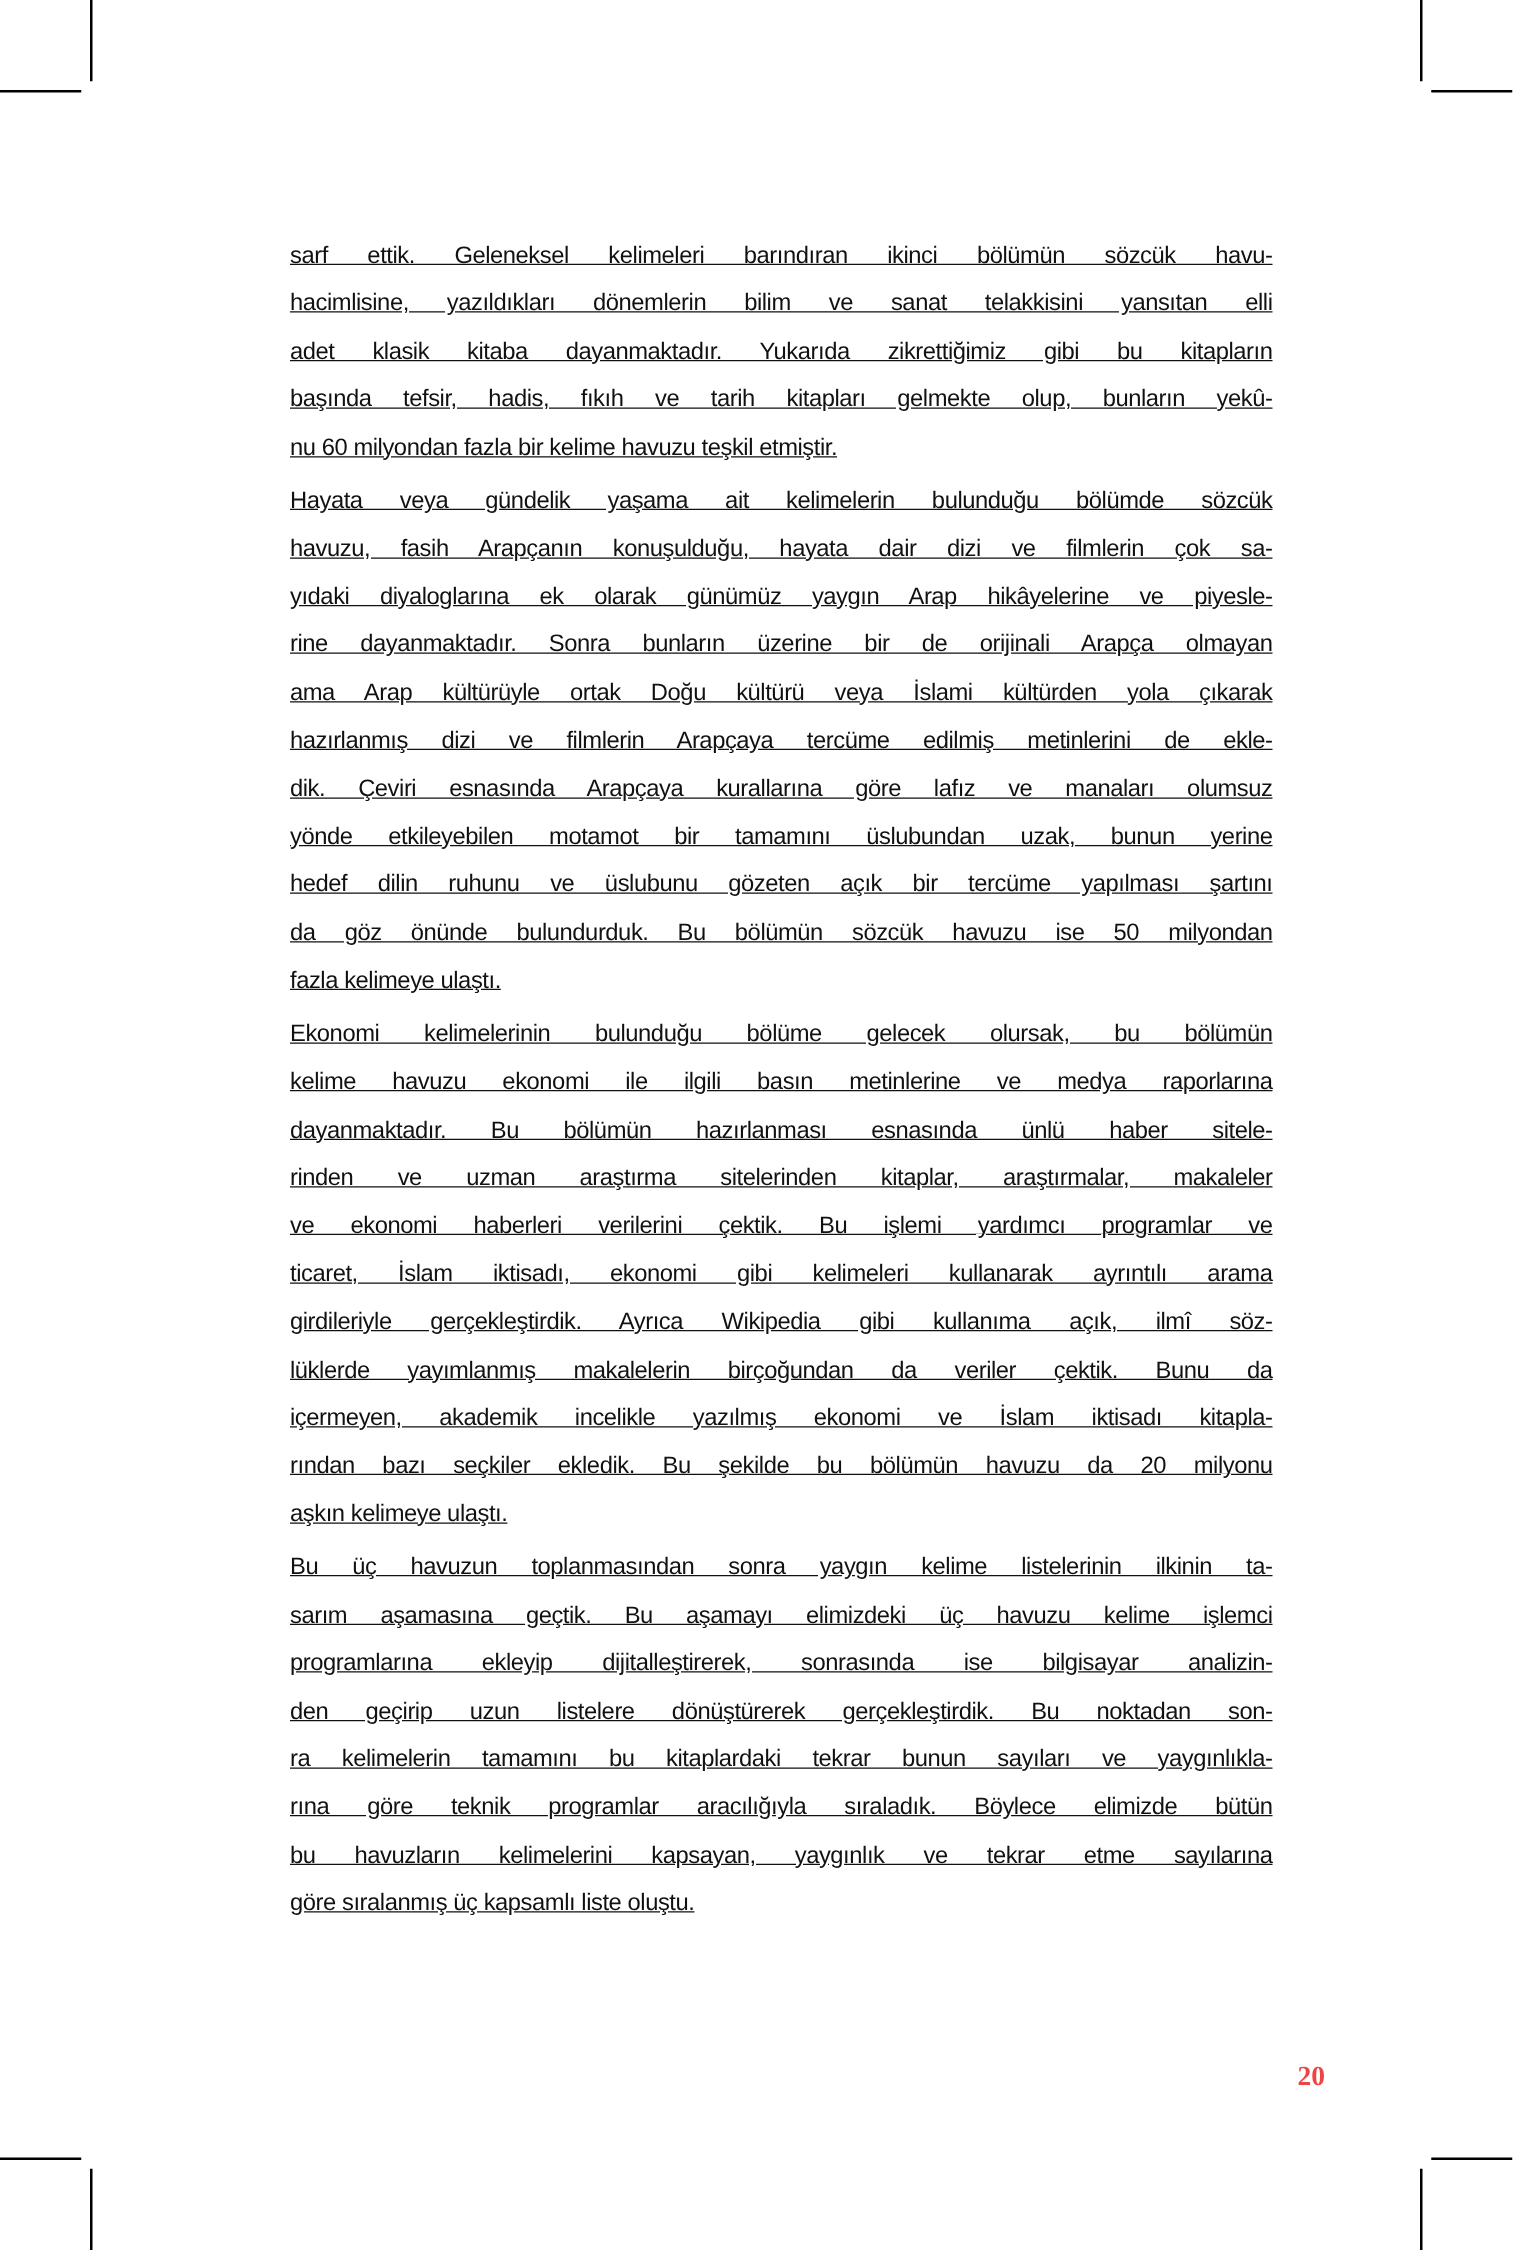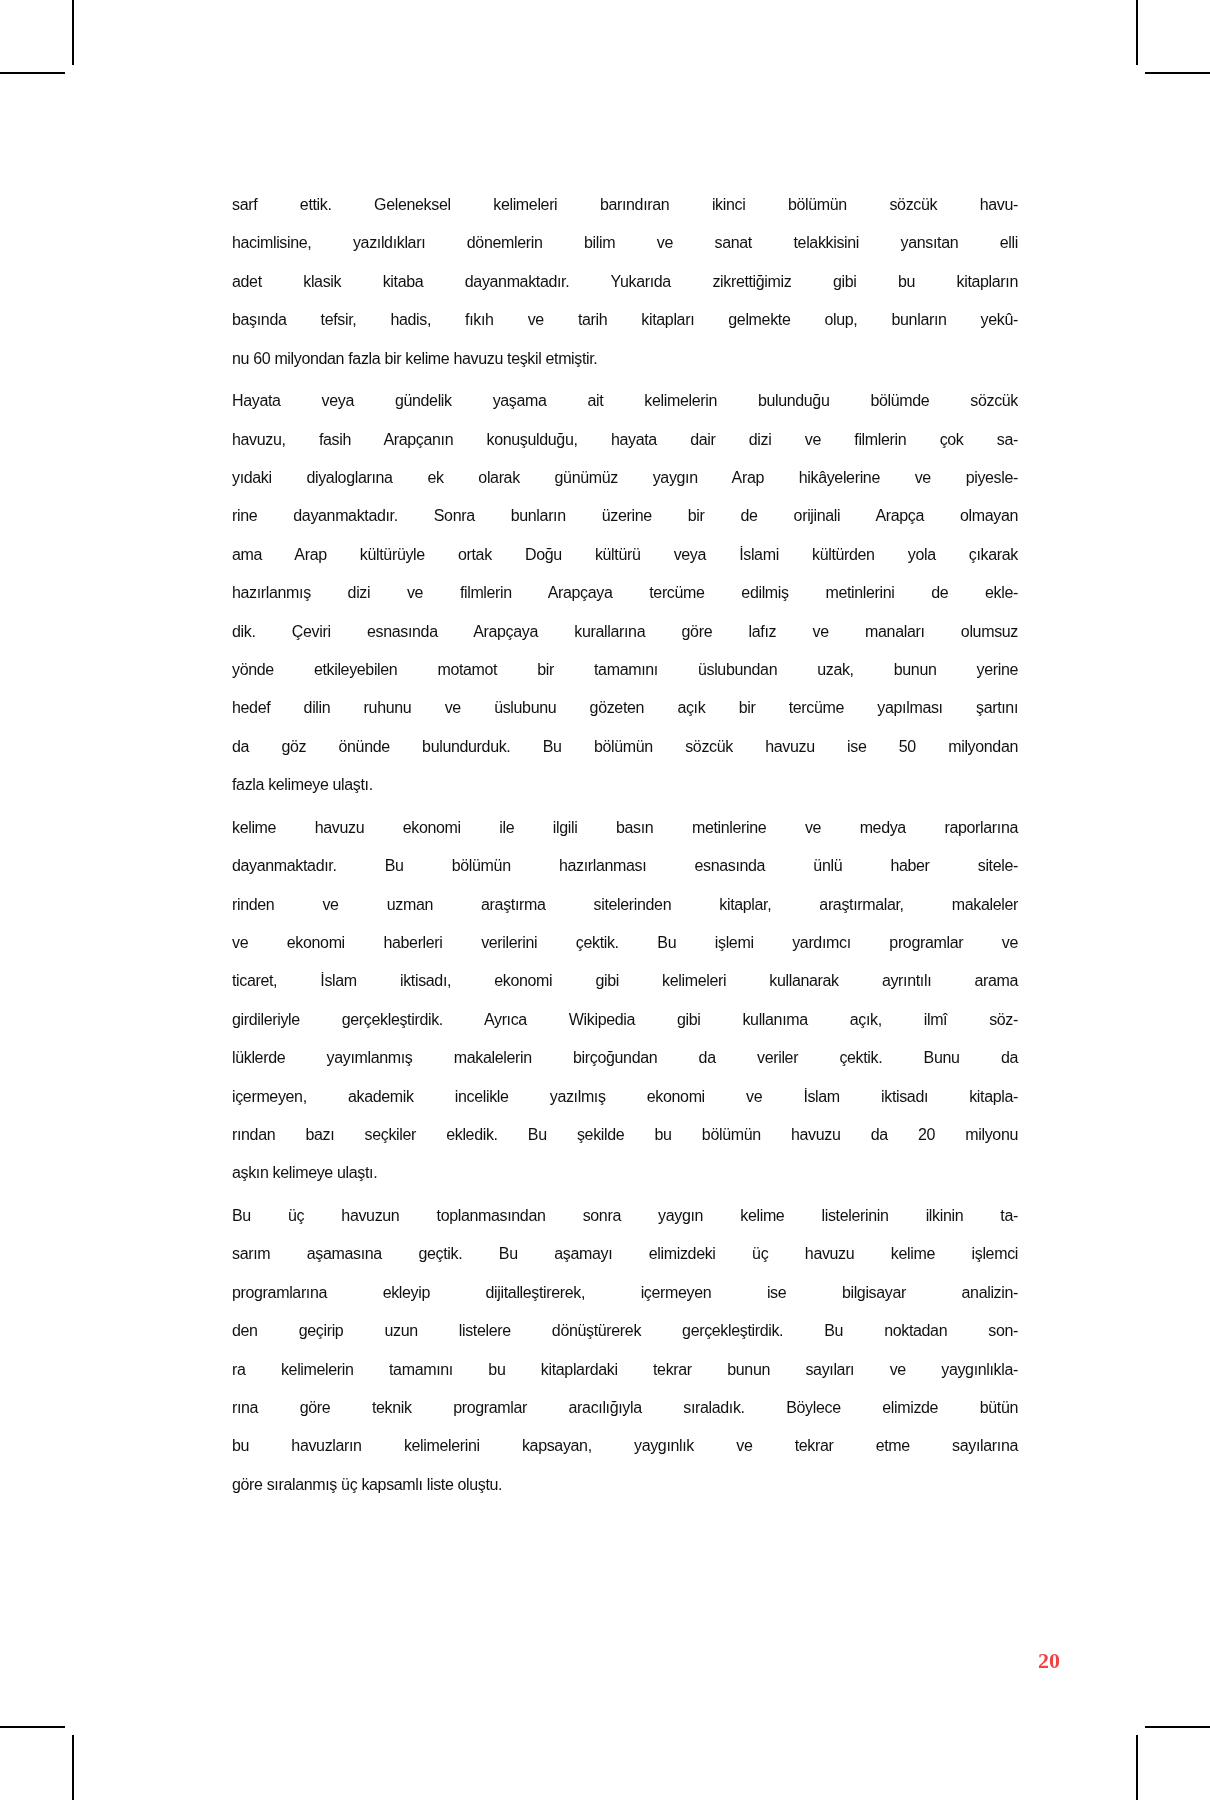--- a/index.html
+++ b/index.html
@@ -4,23 +4,24 @@
 <style>
   html, body { margin: 0; padding: 0; background: #ffffff; }
   body { width: 1210px; height: 1800px; position: relative; overflow: hidden; }
   .crop { position: absolute; background: #000; }
   .page-text {
     position: absolute;
     left: 232px;
     top: 186px;
     width: 786px;
     font-family: "Liberation Sans", sans-serif;
-    font-size: 16px;
+    font-size: 19px;
     color: #111111;
     letter-spacing: -0.35px;
+    text-decoration: underline;
   }
   .para { margin: 0 0 4.3px 0; }
   .line {
     display: block;
     height: 38.4px;
     line-height: 38.4px;
     white-space: nowrap;
     text-align: justify;
     text-align-last: justify;
     overflow: visible;
@@ -65,35 +66,36 @@
     <span class="line">rine dayanmaktadır. Sonra bunların üzerine bir de orijinali Arapça olmayan</span>
     <span class="line">ama Arap kültürüyle ortak Doğu kültürü veya İslami kültürden yola çıkarak</span>
     <span class="line">hazırlanmış dizi ve filmlerin Arapçaya tercüme edilmiş metinlerini de ekle-</span>
     <span class="line">dik. Çeviri esnasında Arapçaya kurallarına göre lafız ve manaları olumsuz</span>
     <span class="line">yönde etkileyebilen motamot bir tamamını üslubundan uzak, bunun yerine</span>
     <span class="line">hedef dilin ruhunu ve üslubunu gözeten açık bir tercüme yapılması şartını</span>
     <span class="line">da göz önünde bulundurduk. Bu bölümün sözcük havuzu ise 50 milyondan</span>
     <span class="line last">fazla kelimeye ulaştı.</span>
   </p>
   <p class="para">
+    <span class="line">Ekonomi kelimelerinin bulunduğu bölüme gelecek olursak, bu bölümün</span>
     <span class="line">kelime havuzu ekonomi ile ilgili basın metinlerine ve medya raporlarına</span>
     <span class="line">dayanmaktadır. Bu bölümün hazırlanması esnasında ünlü haber sitele-</span>
     <span class="line">rinden ve uzman araştırma sitelerinden kitaplar, araştırmalar, makaleler</span>
     <span class="line">ve ekonomi haberleri verilerini çektik. Bu işlemi yardımcı programlar ve</span>
     <span class="line">ticaret, İslam iktisadı, ekonomi gibi kelimeleri kullanarak ayrıntılı arama</span>
     <span class="line">girdileriyle gerçekleştirdik. Ayrıca Wikipedia gibi kullanıma açık, ilmî söz-</span>
     <span class="line">lüklerde yayımlanmış makalelerin birçoğundan da veriler çektik. Bunu da</span>
     <span class="line">içermeyen, akademik incelikle yazılmış ekonomi ve İslam iktisadı kitapla-</span>
     <span class="line">rından bazı seçkiler ekledik. Bu şekilde bu bölümün havuzu da 20 milyonu</span>
     <span class="line last">aşkın kelimeye ulaştı.</span>
   </p>
   <p class="para">
     <span class="line">Bu üç havuzun toplanmasından sonra yaygın kelime listelerinin ilkinin ta-</span>
     <span class="line">sarım aşamasına geçtik. Bu aşamayı elimizdeki üç havuzu kelime işlemci</span>
-    <span class="line">programlarına ekleyip dijitalleştirerek, içermeyen ise bilgisayar analizin-</span>
+    <span class="line">programlarına ekleyip dijitalleştirerek, sonrasında ise bilgisayar analizin-</span>
     <span class="line">den geçirip uzun listelere dönüştürerek gerçekleştirdik. Bu noktadan son-</span>
     <span class="line">ra kelimelerin tamamını bu kitaplardaki tekrar bunun sayıları ve yaygınlıkla-</span>
     <span class="line">rına göre teknik programlar aracılığıyla sıraladık. Böylece elimizde bütün</span>
     <span class="line">bu havuzların kelimelerini kapsayan, yaygınlık ve tekrar etme sayılarına</span>
     <span class="line last">göre sıralanmış üç kapsamlı liste oluştu.</span>
   </p>
 </div>
 
 <div class="page-number">20</div>
 

